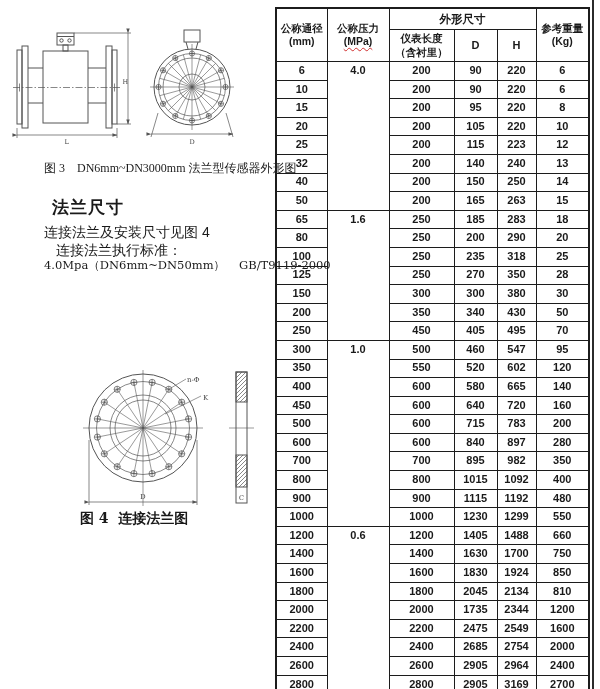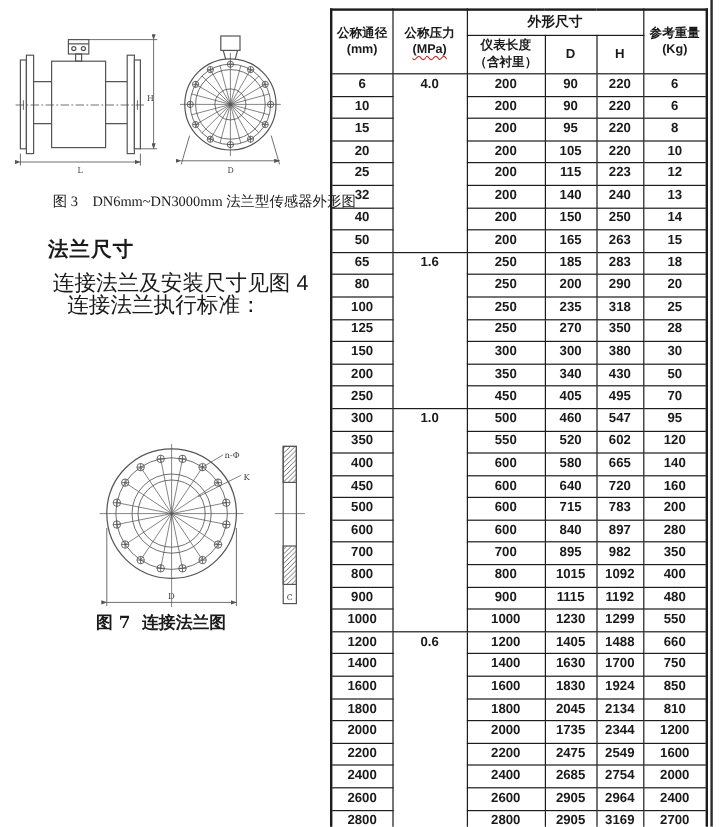--- a/index.html
+++ b/index.html
@@ -2,21 +2,21 @@
 <html><head>
 <meta charset="utf-8">
 <style>
   html,body{margin:0;padding:0;background:#fff;}
   body{width:600px;height:689px;position:relative;overflow:hidden;
        font-family:"Liberation Sans","DejaVu Sans",sans-serif;color:#1a1a1a;}
   .abs{position:absolute;}
   
   .fig-caption{font-family:Liberation Serif, serif;font-size:12px;white-space:pre;}
   .section-heading{font-size:17px;font-weight:bold;letter-spacing:1px;}
-  .body-line{font-size:18px;white-space:pre;}
+  .body-line{font-size:14px;white-space:pre;}
   .standards{font-family:"DejaVu Serif","Liberation Serif",serif;font-size:11.5px;}
   .standards .std-line{height:18.6px;line-height:18.6px;white-space:pre;}
   .standards .std-name{margin-left:14px;}
   .fig4-caption{font-family:"DejaVu Serif","Liberation Serif",serif;font-size:14px;font-weight:bold;white-space:pre;}
   
   .table-wrap{left:275px;top:7px;}
   table.dim-table{border-collapse:collapse;table-layout:fixed;width:313px;
       border:2px solid #1c1c1c;}
   .dim-table td,.dim-table th{border:1px solid #1c1c1c;padding:0;margin:0;
       text-align:center;vertical-align:middle;font-size:11px;font-weight:bold;
@@ -120,24 +120,25 @@
     <line x1="226" y1="113" x2="233" y2="137" stroke-width="0.7"></line>
     <line x1="151" y1="134" x2="233" y2="134" stroke-width="0.7" marker-start="url(#arr)" marker-end="url(#arr)"></line>
   </g>
   <text x="122.5" y="84" font-size="6.5">H</text>
   <text x="64.5" y="144" font-size="6.5">L</text>
   <text x="189.5" y="144" font-size="6.5">D</text>
 </svg>
 
 <div class="abs fig-caption" style="left:44px;top:160px">图 3    DN6mm~DN3000mm 法兰型传感器外形图</div>
 
-<div class="abs section-heading" style="left:40px;top:196px">法兰尺寸</div>
+<div class="abs section-heading" style="left:52px;top:196px">法兰尺寸</div>
 <div class="abs body-line" style="left:44px;top:224px">连接法兰及安装尺寸见图 4</div>
 <div class="abs body-line" style="left:56px;top:242px">连接法兰执行标准：</div>
 <div class="abs standards" style="left:44px;top:256px">
+  <div class="std-line"><span>4.0Mpa（DN6mm~DN50mm）</span><span class="std-name">GB/T9119-2000</span></div>
 </div>
 
 <svg class="abs" style="left:0;top:330px" width="270" height="180" viewBox="0 0 270 180">
   <defs>
     <pattern id="hatch" patternUnits="userSpaceOnUse" width="4" height="4">
       <path d="M0,4 L4,0" stroke="#555" stroke-width="0.7"></path>
     </pattern>
     <g id="bolt4" stroke="#555" stroke-width="0.7" fill="none">
       <circle r="3.1"></circle>
         <line x1="-3.1" x2="3.1"></line>
@@ -197,21 +198,21 @@
     <marker id="arr2" markerWidth="7" markerHeight="5" refX="6.5" refY="2.5" orient="auto">
       <path d="M0,0 L7,2.5 L0,5 Z" fill="#555"></path>
     </marker>
   </defs>
   <text x="187" y="52" font-size="7">n-Φ</text>
   <text x="203" y="70" font-size="7">K</text>
   <text x="140" y="169" font-size="7">D</text>
   <text x="239" y="170" font-size="6.5">C</text>
 </svg>
 
-<div class="abs fig4-caption" style="left:80px;top:510px">图 7  连接法兰图</div>
+<div class="abs fig4-caption" style="left:80px;top:510px">图 4  连接法兰图</div>
 
 <div class="abs table-wrap">
   <table class="dim-table">
     <colgroup>
       <col style="width:51px">
         <col style="width:62px">
         <col style="width:65px">
       <col style="width:43px">
         <col style="width:39px">
         <col style="width:53px">

